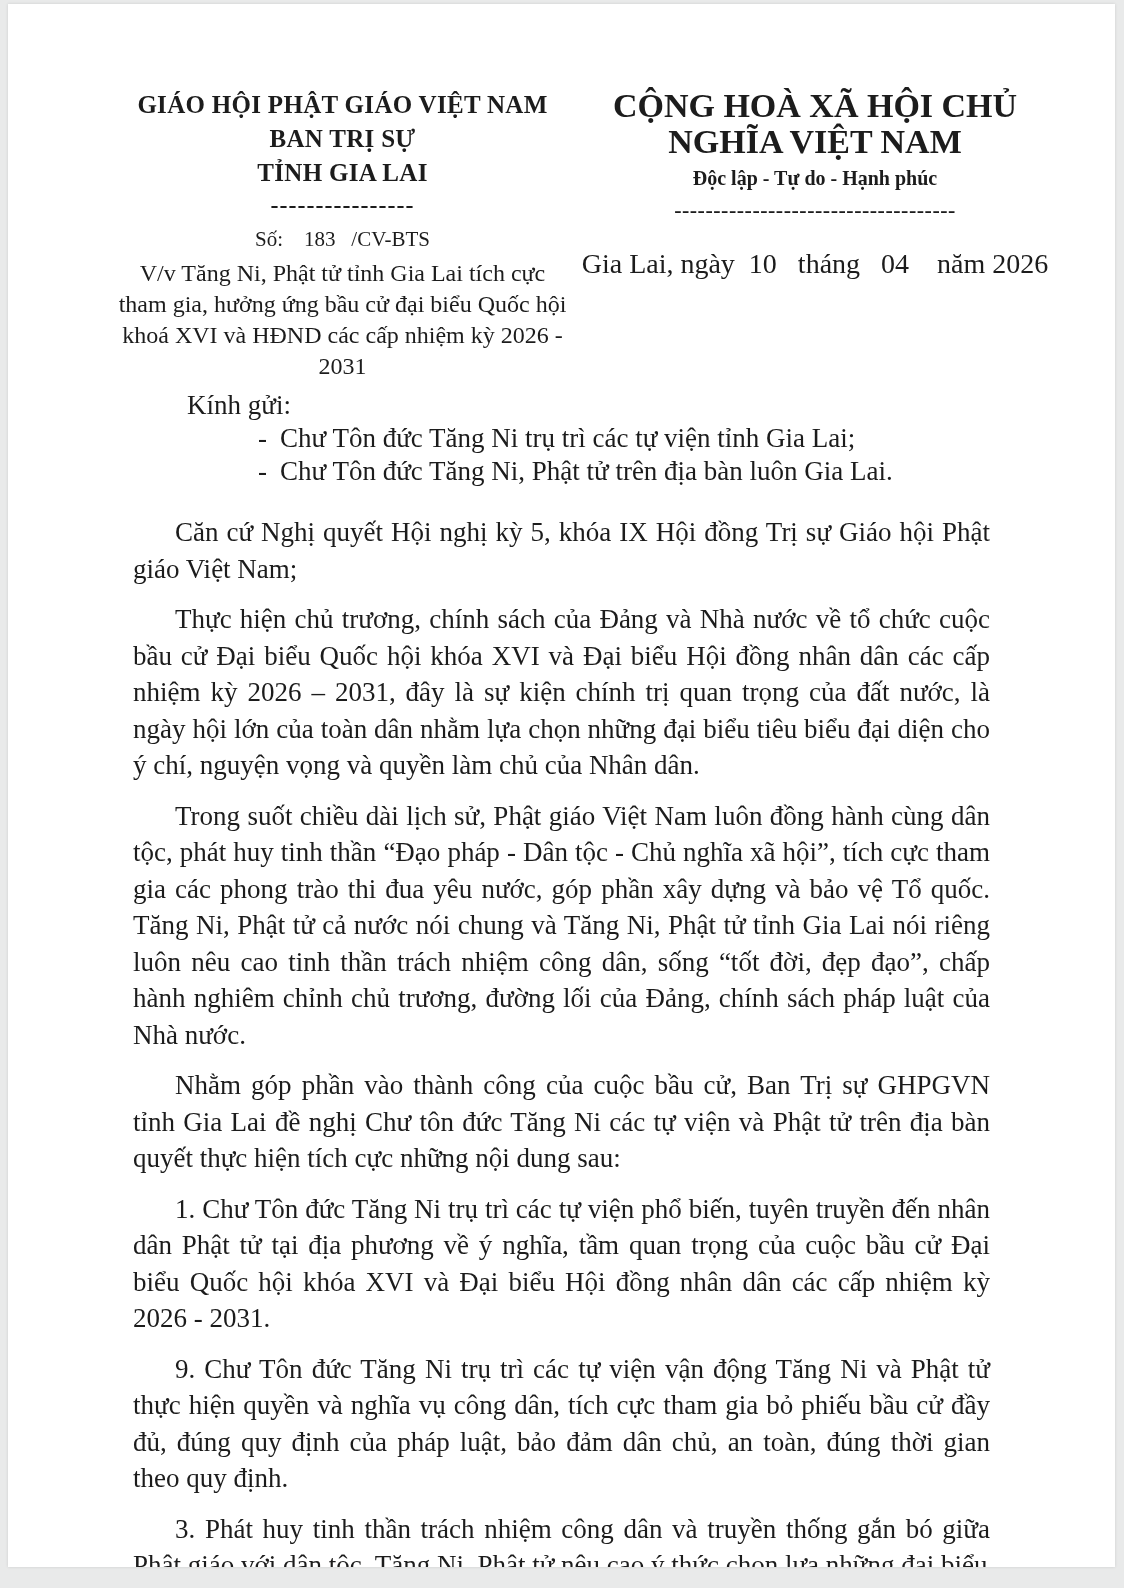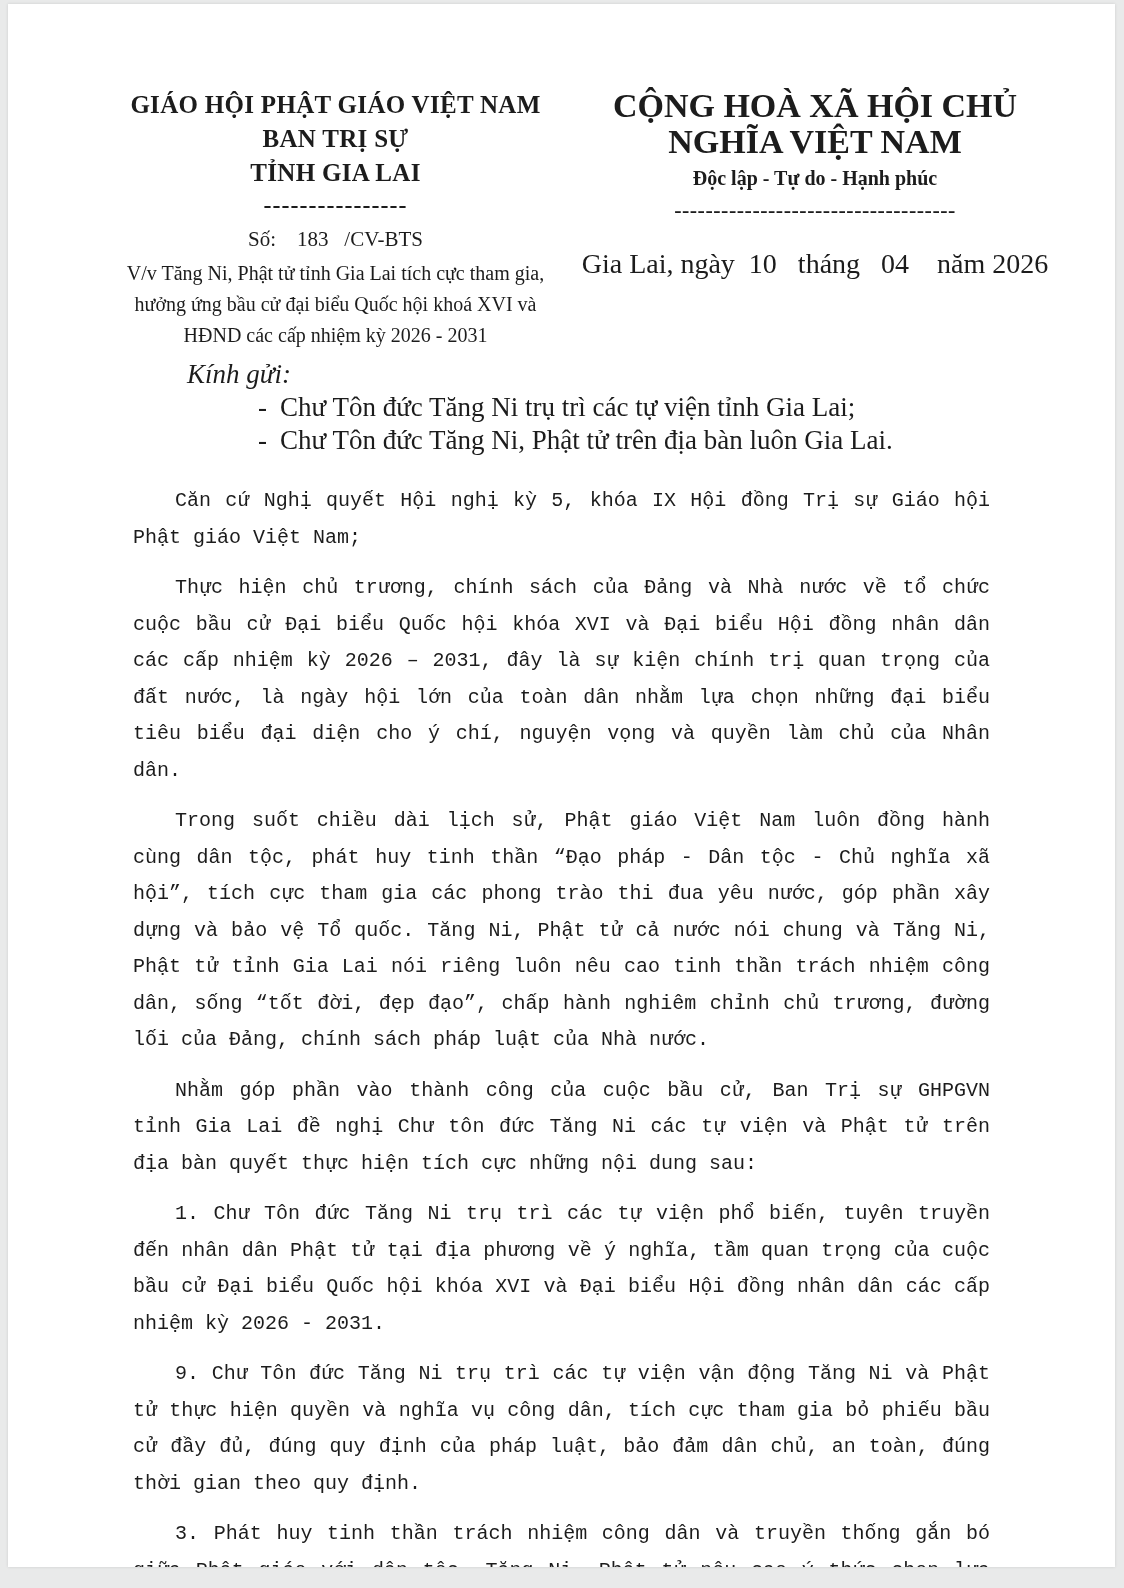--- a/index.html
+++ b/index.html
@@ -23,21 +23,21 @@
     width: 1107px;
     height: 1563px;
     background: #ffffff;
     box-shadow: 0 0 3px rgba(0,0,0,0.12);
     padding: 84px 125px 0 125px;
     overflow: hidden;
   }
   
   .header {
     display: flex;
-    justify-content: space-between;
+    justify-content: flex-end;
     width: 1107px;
     margin-left: -125px;
     padding: 0 60px 0 95px;
   }
   .header-left {
     width: 465px;
     text-align: center;
     flex-shrink: 0;
   }
   .header-right {
@@ -56,21 +56,21 @@
     font-size: 24px;
     line-height: 30px;
     letter-spacing: 1px;
   }
   .doc-number {
     font-size: 21px;
     line-height: 38px;
     white-space: pre-wrap;
   }
   .doc-subject {
-    font-size: 20px;
+    font-size: 24px;
     line-height: 31px;
     padding: 0 8px;
   }
   .national-title {
     font-weight: bold;
     font-size: 34px;
     line-height: 36px;
   }
   .motto {
     font-weight: bold;
@@ -90,42 +90,40 @@
     white-space: pre-wrap;
   }
   
   .salutation {
     margin-top: 6px;
     font-size: 27px;
   }
   .salutation-label {
     margin-left: 54px;
     line-height: 34px;
-    font-style: italic;
   }
   .recipient {
     margin-left: 125px;
     line-height: 33px;
     display: flex;
   }
   .recipient .dash {
     width: 22px;
     flex-shrink: 0;
   }
   
   .content {
     margin-top: 26px;
   }
   .para {
-    font-size: 20px;
+    font-size: 27px;
     line-height: 36.5px;
     text-align: justify;
     text-indent: 42px;
     margin-bottom: 14px;
-    font-family: Liberation Mono, monospace;
   }
 </style>
 </head>
 <body>
 
 <div class="canvas">
   <div class="page">
 
     <div class="header">
 

